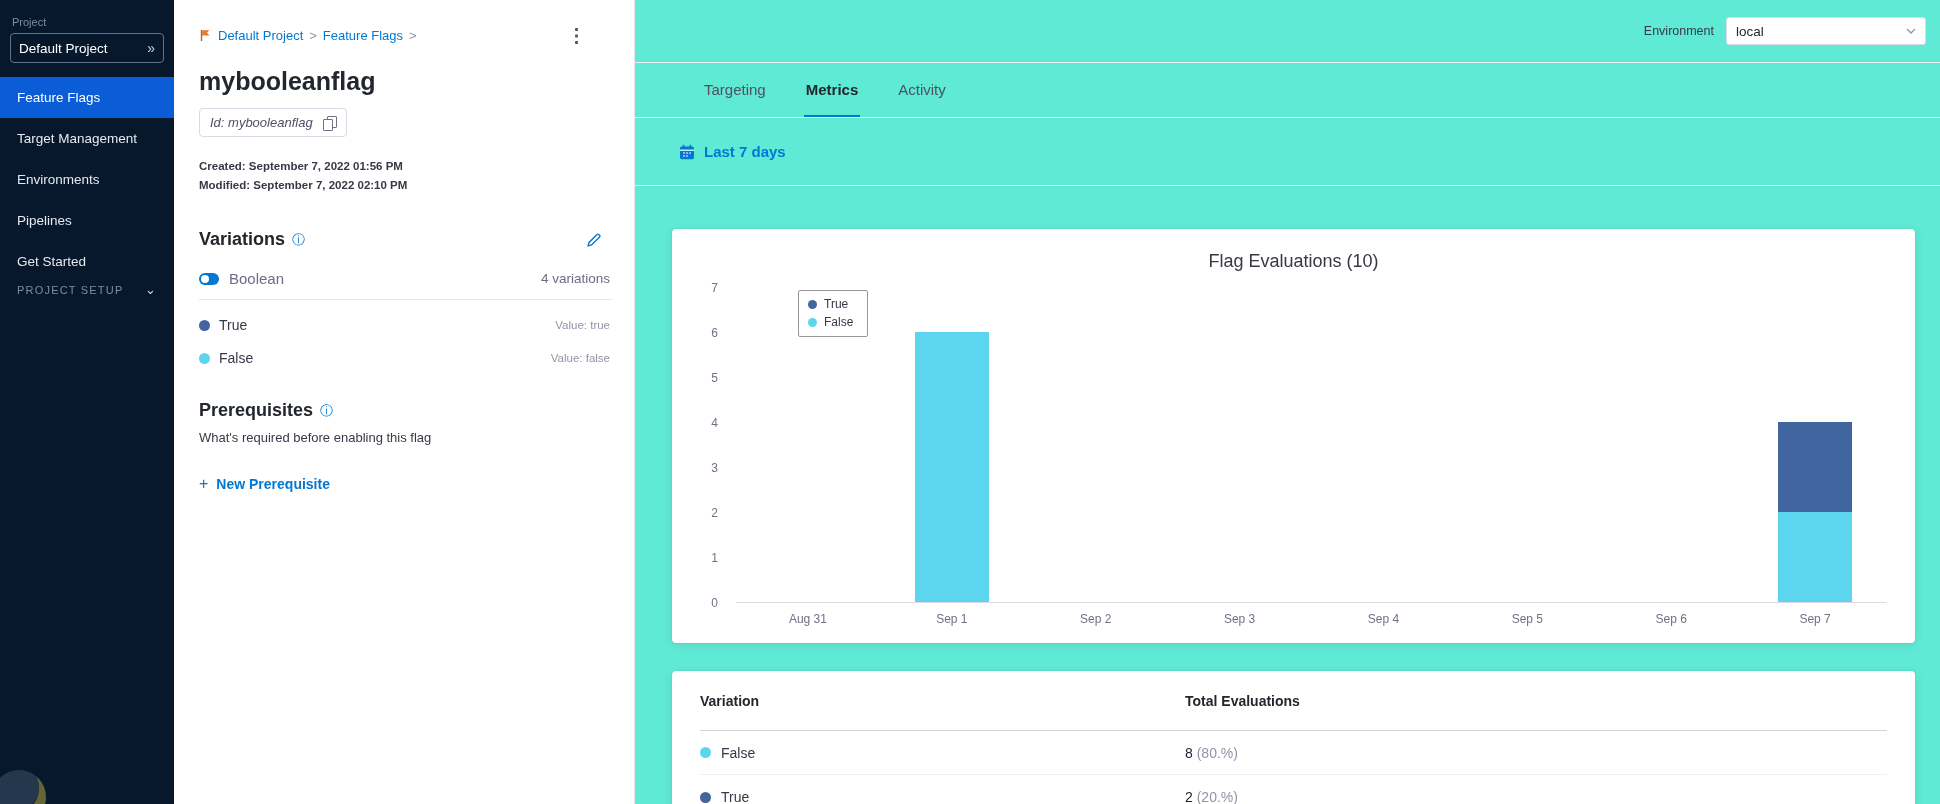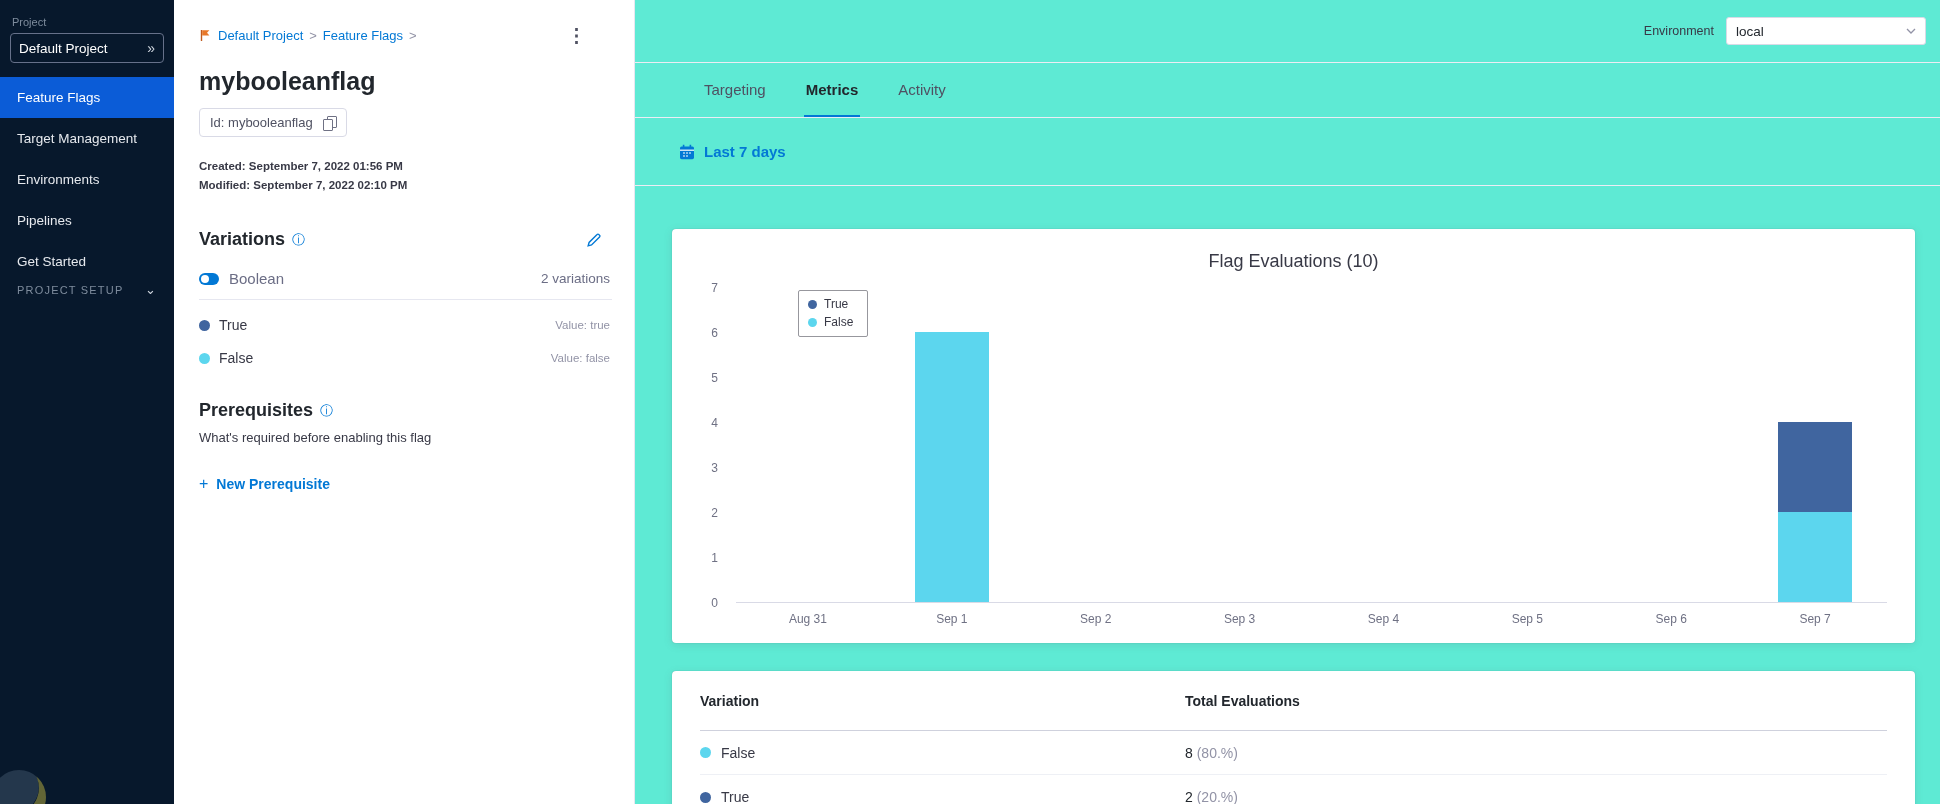--- a/index.html
+++ b/index.html
@@ -30,21 +30,21 @@
   
   .flag-panel { position:absolute; top:0; bottom:0; left:174px; width:461px; background:#fff;
     border-right:1px solid #e6e7f0; padding:26px 22px 0 25px; }
   .crumbs { display:flex; align-items:center; gap:6px; font-size:13px; }
   .crumb-link { color:#0278d5; cursor:pointer; }
   .crumb-sep { color:#9293a6; }
   .kebab { margin-left:auto; margin-right:26px; color:#4f5162; font-size:19px;
     line-height:1; cursor:pointer; font-weight:bold; }
   .flag-title { margin-top:22px; font-size:25px; font-weight:bold; color:#22272d; }
   .id-chip { margin-top:12px; display:inline-flex; align-items:center; gap:10px;
-    border:1px solid #d9dae6; border-radius:4px; padding:6px 10px; font-size:13px; color:#4f5162; }
+    border:1px solid #d9dae6; border-radius:4px; padding:6px 10px; font-size:13px; color:#4f5162;font-style:italic; }
   .copy-icon { position:relative; width:13px; height:14px; cursor:pointer; }
   .copy-icon::after { content:""; position:absolute; left:4px; top:0; width:8px; height:10px;
     border:1.4px solid #6f7184; border-radius:1px; }
   .copy-icon::before { content:""; position:absolute; left:0; top:3px; width:8px; height:10px;
     border:1.4px solid #6f7184; border-radius:1px; background:#fff; z-index:1; }
   .meta { margin-top:20px; font-size:11.5px; line-height:19px; color:#383946; font-weight:bold; }
   .section-head { display:flex; align-items:center; gap:7px; margin-top:34px; }
   .section-title { font-size:18px; font-weight:bold; color:#22272d; }
   .info-icon { color:#0278d5; font-size:13px; cursor:pointer; line-height:1; }
   .edit-btn { margin-left:auto; margin-right:10px; cursor:pointer; display:flex; }
@@ -166,21 +166,21 @@
       <span class="edit-btn">
         <svg width="16" height="16" viewBox="0 0 15 15">
           <path d="M2 13l.9-3.2L10.4 2.3a1.1 1.1 0 0 1 1.6 0l.7.7a1.1 1.1 0 0 1 0 1.6L5.2 12.1 2 13z" fill="none" stroke="#0278d5" stroke-width="1.3"></path>
         </svg>
       </span>
     </div>
 
     <div class="bool-row">
       <span class="toggle-icon"></span>
       <span>Boolean</span>
-      <span class="bool-count">2 variations</span>
+      <span class="bool-count">4 variations</span>
     </div>
 
     <div class="var-row">
       <span class="dot" style="background: rgb(64, 101, 159);"></span>
       <span>True</span>
       <span class="var-value">Value: true</span>
     </div>
     <div class="var-row">
       <span class="dot" style="background: rgb(92, 214, 238);"></span>
       <span>False</span>

